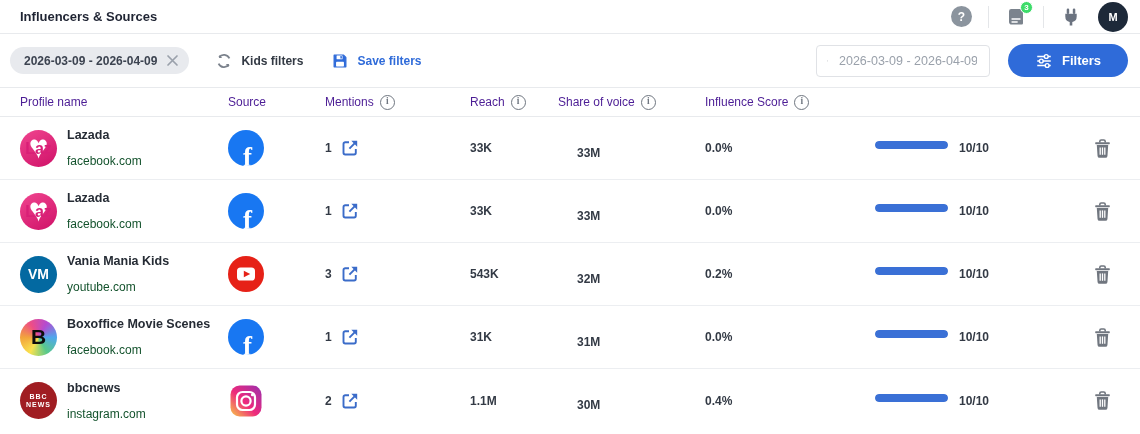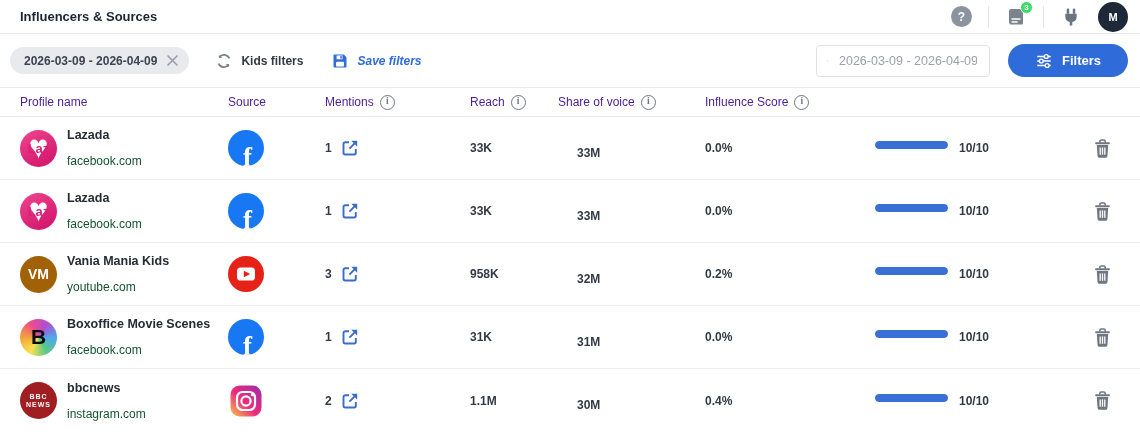--- a/index.html
+++ b/index.html
@@ -26,21 +26,21 @@
   .avatar-m{width:30px;height:30px;border-radius:50%;background:#1d2939;color:#fff;
     font-size:11px;font-weight:bold;display:flex;align-items:center;justify-content:center;cursor:pointer;}
 
   
   .filter-bar{height:54px;display:flex;align-items:center;padding:0 10px;border-bottom:1px solid #e8eaed;}
   .chip{display:flex;align-items:center;gap:9px;background:#e8eaee;border-radius:14px;height:27px;
     padding:0 10px 0 14px;font-size:12px;font-weight:bold;color:#3c4350;}
   .chip-x{display:flex;cursor:pointer;}
   .filter-action{display:flex;align-items:center;gap:8px;font-size:12px;font-weight:bold;cursor:pointer;}
   .clear-action{margin-left:26px;color:#333a44;}
-  .save-action{margin-left:28px;color:#2f6bd9;font-style:italic;}
+  .save-action{margin-left:28px;color:#2f6bd9;}
   .fb-spacer{flex:1;}
   .date-input{display:flex;align-items:center;gap:9px;border:1px solid #e0e2e6;border-radius:4px;
     height:32px;padding:0 10px;width:174px;margin-right:18px;background:#fff;}
   .date-input input{border:none;outline:none;font-size:12.5px;color:#9aa1ab;width:142px;
     font-family:inherit;background:transparent;}
   .filters-btn{display:flex;align-items:center;gap:9px;background:#2f6bd9;color:#fff;font-weight:bold;
     font-size:13px;height:33px;padding:0 27px;border-radius:17px;border:none;cursor:pointer;
     font-family:inherit;margin-right:2px;}
 
   
@@ -55,22 +55,22 @@
   .trow{height:63px;border-bottom:1px solid #eceef1;}
   .trow:last-child{border-bottom:none;}
 
   .profile-cell{display:flex;align-items:center;gap:10px;}
   .avatar{width:37px;height:37px;border-radius:50%;position:relative;display:flex;flex-direction:column;
     align-items:center;justify-content:center;flex-shrink:0;overflow:hidden;}
   .avatar .l1,.avatar .l2{position:relative;z-index:2;}
   .avatar[data-avatar="lazada"]{background:linear-gradient(150deg,#f0458f,#cf1168);}
   .avatar[data-avatar="lazada"]::before{content:"\2665";position:absolute;inset:0;display:flex;
     align-items:center;justify-content:center;color:#fff;font-size:33px;padding-bottom:3px;z-index:1;}
-  .avatar[data-avatar="lazada"] .l1{color:#d91f77;font-size:13px;font-weight:bold;margin-top:1px;}
-  .avatar[data-avatar="vm"]{background:#a16207;text-align:right;}
+  .avatar[data-avatar="lazada"] .l1{color:#d91f77;font-size:16px;font-weight:bold;margin-top:1px;}
+  .avatar[data-avatar="vm"]{background:#0369a1;text-align:right;}
   .avatar[data-avatar="vm"] .l1{color:#fff;font-size:14px;font-weight:bold;}
   .avatar[data-avatar="boxoffice"]{background:conic-gradient(from 210deg,#f9e14e,#f2a43c,#ee4d86,#b44bd1,#4fa8ec,#59c98a,#f9e14e);}
   .avatar[data-avatar="boxoffice"] .l1{color:#0d0d0d;font-size:21px;font-weight:bold;}
   .avatar[data-avatar="bbc"]{background:#a01d22;}
   .avatar[data-avatar="bbc"] .l1,.avatar[data-avatar="bbc"] .l2{color:#fff;font-size:7px;font-weight:bold;
     letter-spacing:1px;line-height:8px;}
   .profile-text{display:flex;flex-direction:column;gap:12px;}
   .profile-name{font-size:12.5px;font-weight:bold;color:#262c35;}
   .profile-domain{font-size:12px;color:#14532d;}
 
@@ -338,21 +338,21 @@
       <span class="num">3</span>
       <span class="ext-link">
         <svg width="20" height="20" viewBox="0 0 20 20">
           <path d="M9 4.2H5.2A1.7 1.7 0 0 0 3.5 5.9v8.9a1.7 1.7 0 0 0 1.7 1.7h8.9a1.7 1.7 0 0 0 1.7-1.7V11" fill="none" stroke="#3b6cc9" stroke-width="1.9"></path>
           <path d="M11.3 2.8h5.9v5.9z" fill="#3b6cc9"></path>
           <line x1="15.6" y1="4.4" x2="9.4" y2="10.6" stroke="#3b6cc9" stroke-width="2"></line>
         </svg>
       </span>
     </div>
 
-    <div class="num">958K</div>
+    <div class="num">543K</div>
     <div class="num followers-val">32M</div>
     <div class="num">0.2%</div>
 
     <div class="influence-cell">
       <span class="bar-track">
         <span class="bar-fill" style="display: block; width: 100%;"></span>
       </span>
       <span class="num">10/10</span>
     </div>
 

